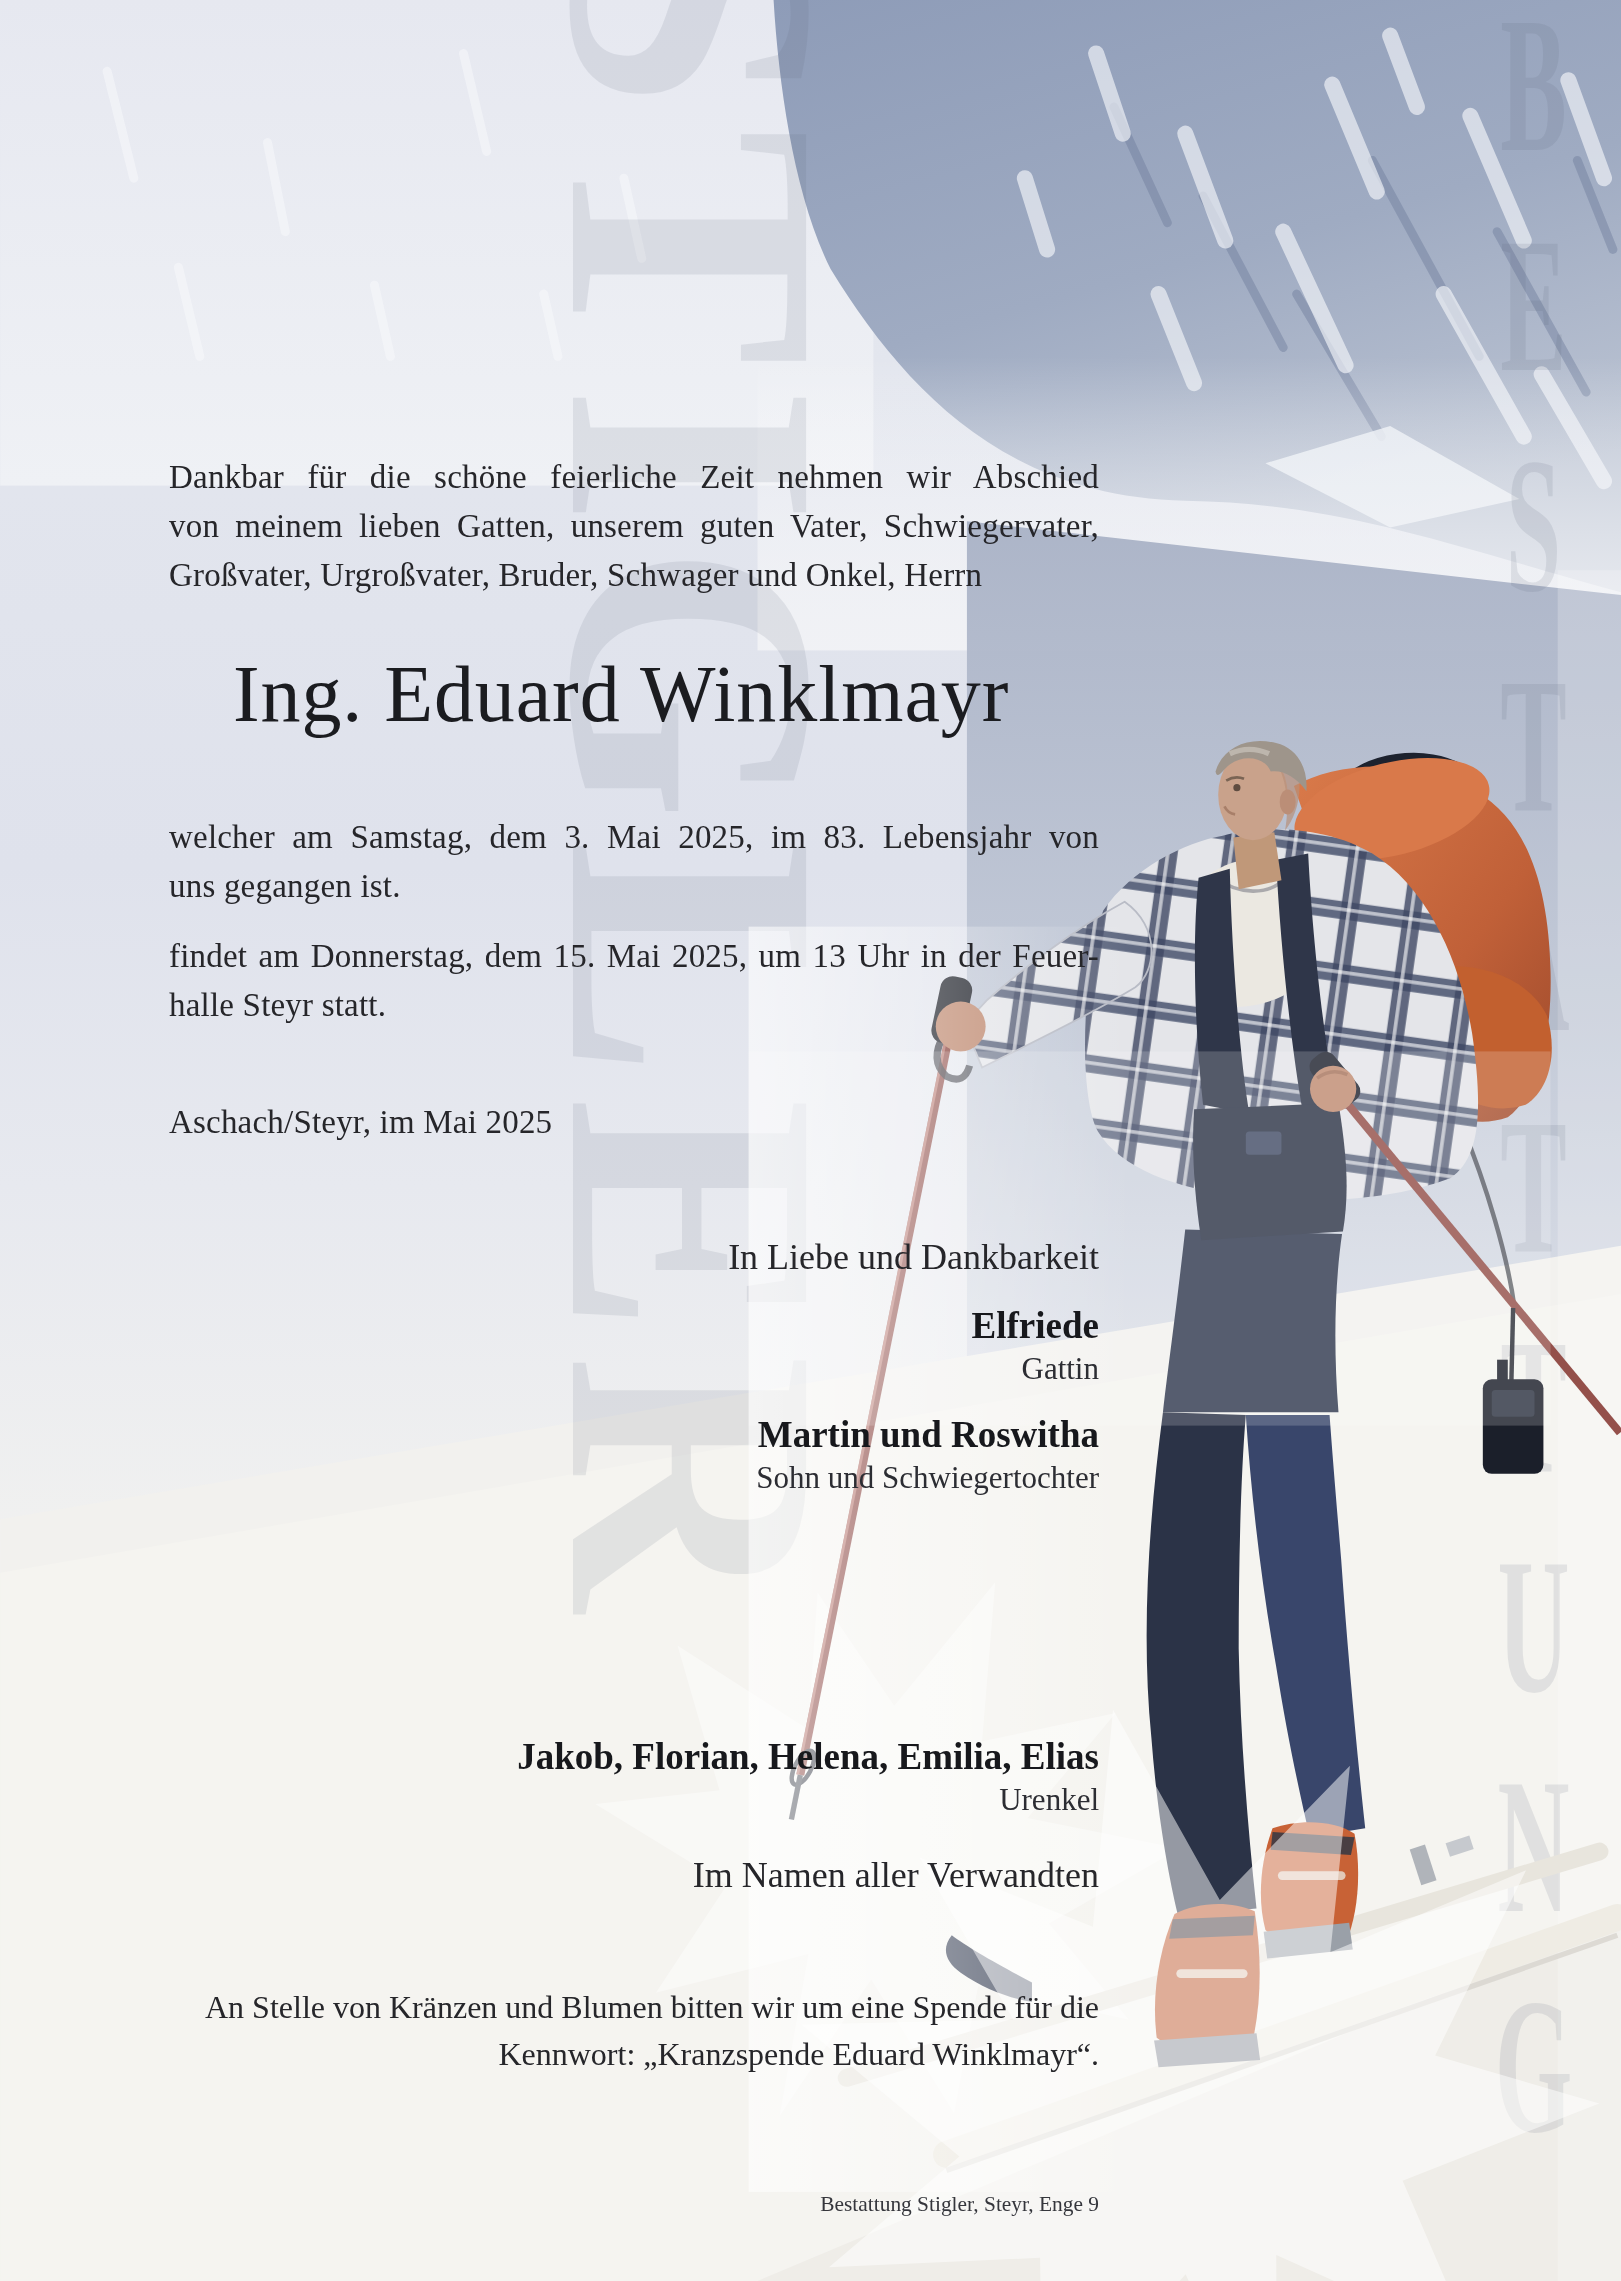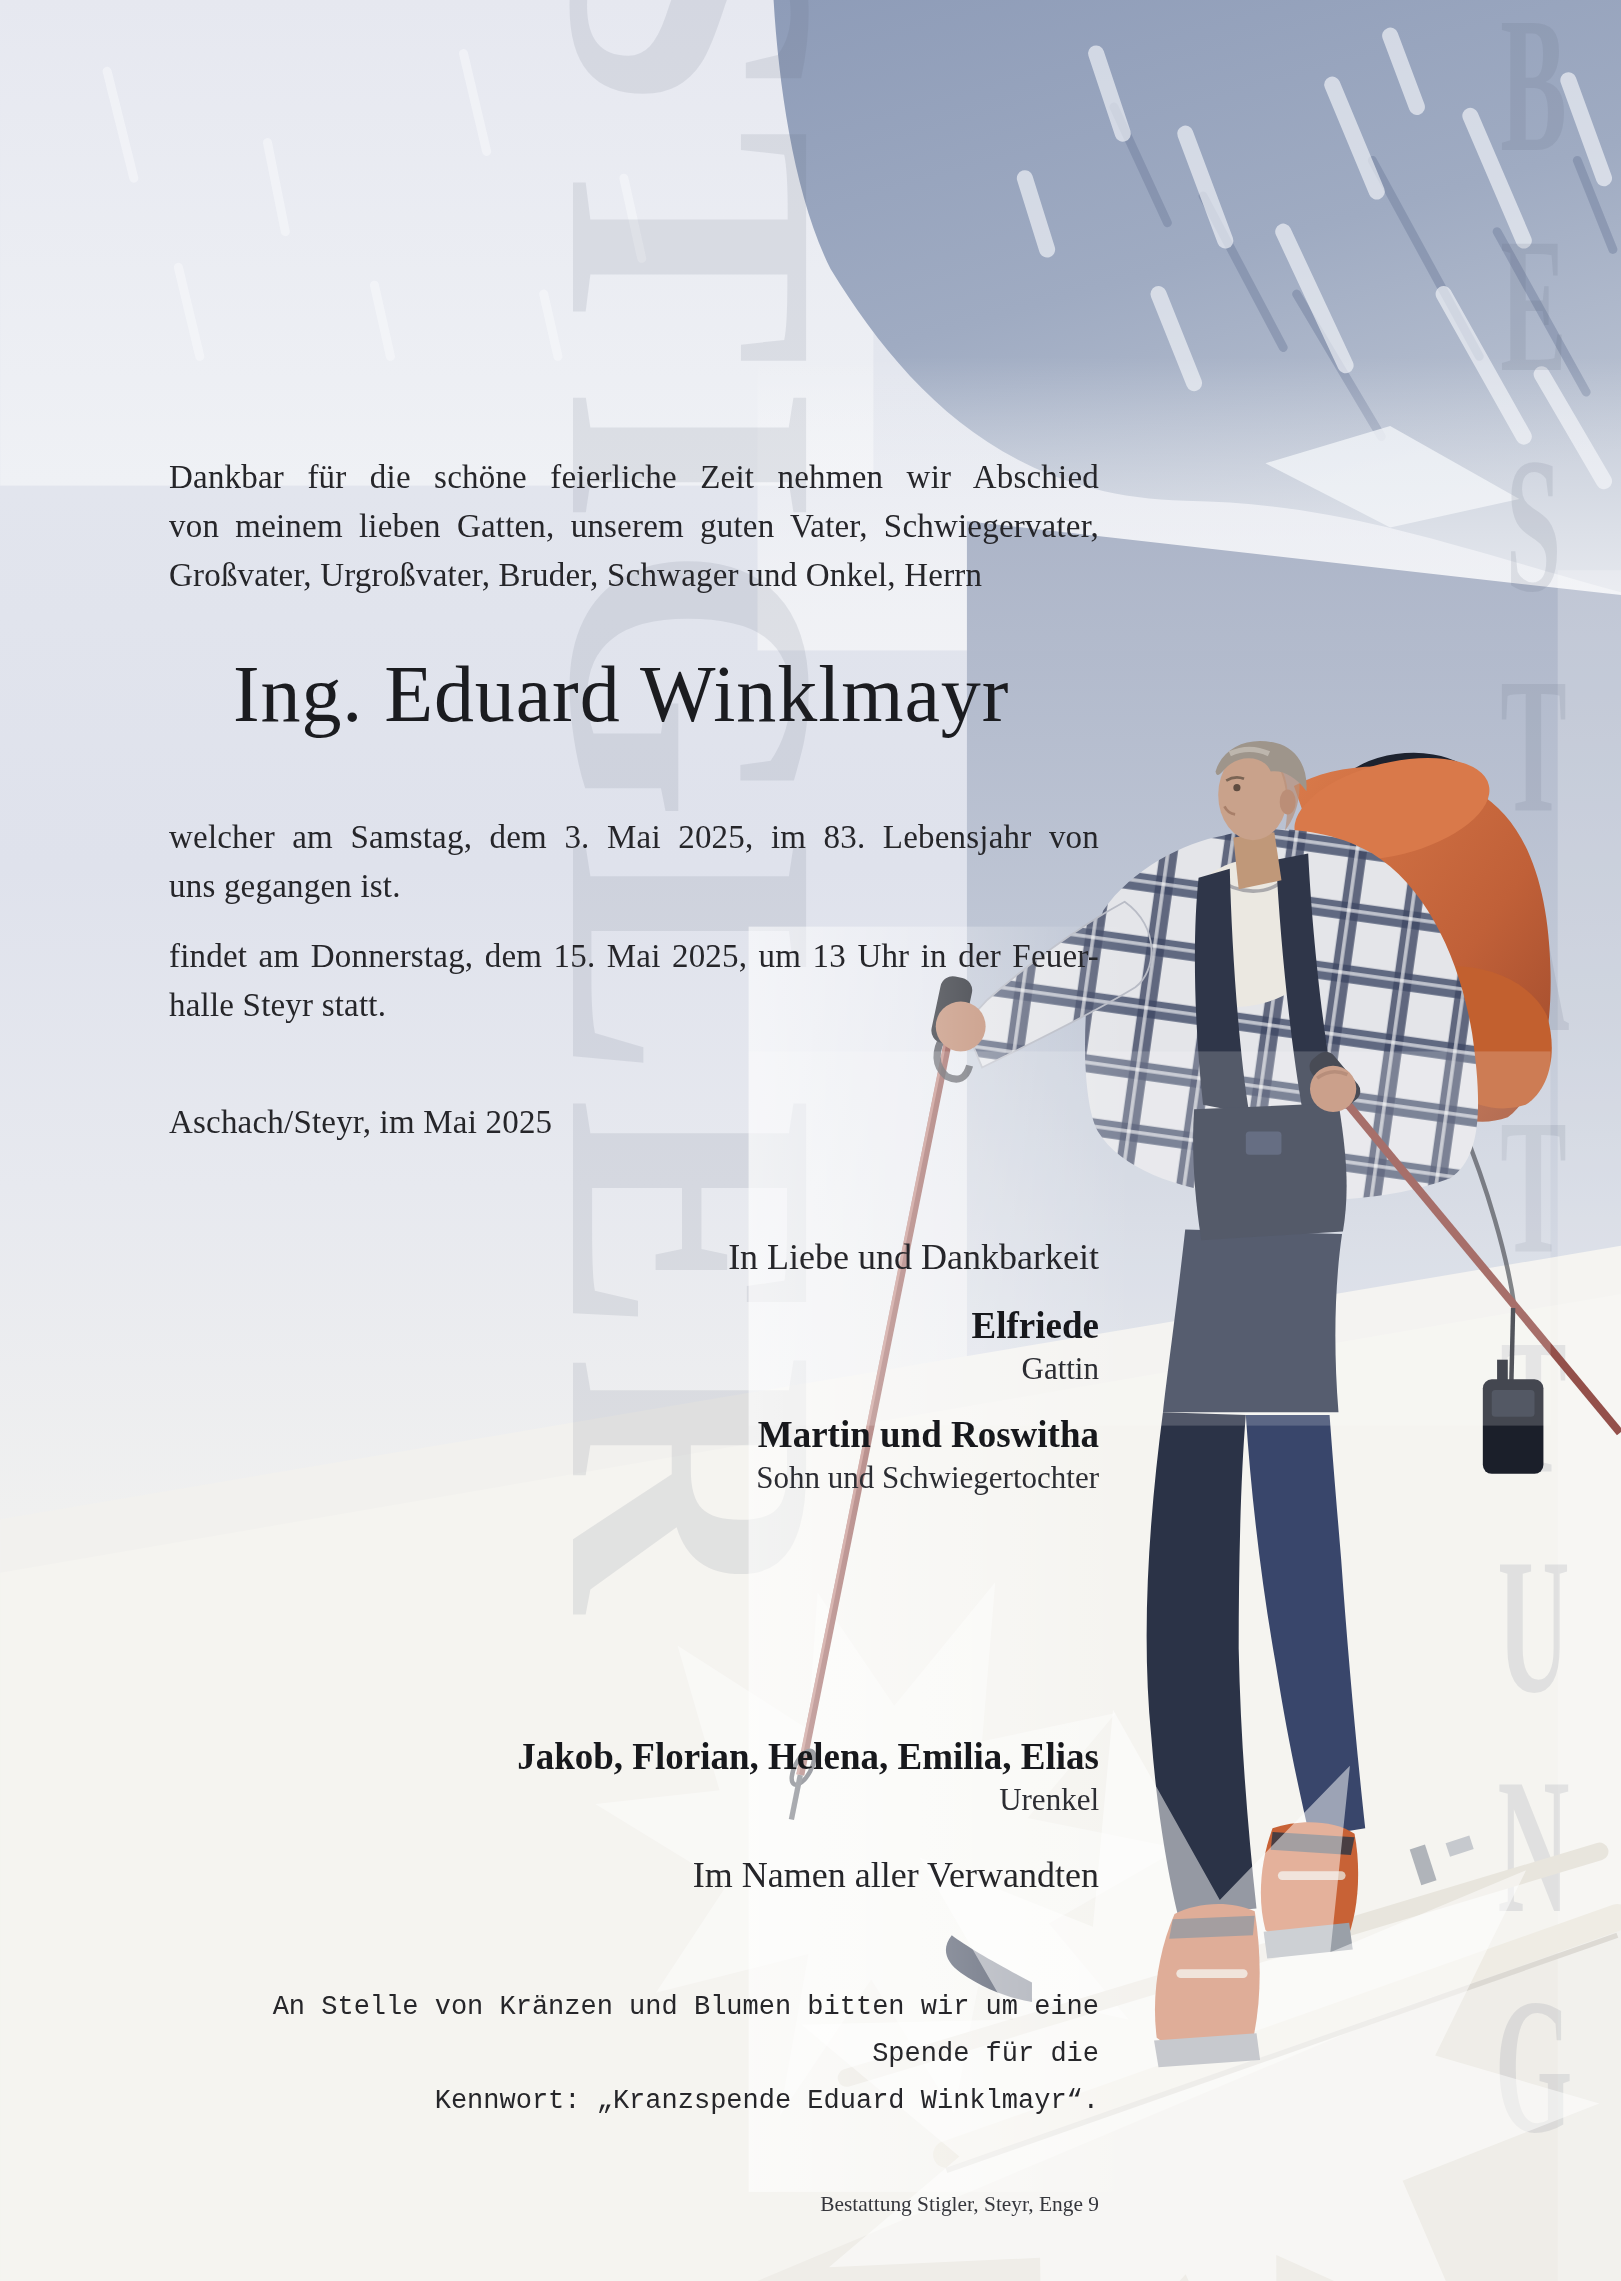--- a/index.html
+++ b/index.html
@@ -19,21 +19,21 @@
   .tblock{position:absolute;left:169px;width:930px;}
   .body-line{font-size:33px;line-height:49px;letter-spacing:0.2px;}
   .just{text-align:justify;text-align-last:justify;text-justify:inter-word;}
   .deceased{top:649px;padding-left:64px;font-size:80px;letter-spacing:0.9px;color:#1b1c20;}
   .center{text-align:right;}
   .closing-line{top:1236px;font-size:36px;}
   .mgroup .mname{font-size:37px;line-height:46px;font-weight:bold;color:#17181c;}
   .mgroup .mrel{font-size:31px;line-height:39px;color:#2c2d33;}
   #g1{top:1303px;} #g2{top:1412px;} #g3{top:1524px;} #g4{top:1734px;}
   .behalf-line{top:1854px;font-size:36px;}
-  .donation{top:1984px;font-size:27px;line-height:47px;font-family:Liberation Mono, monospace;}
+  .donation{top:1984px;font-size:32px;line-height:47px;}
   .footer-line{top:2192px;font-size:21.4px;color:#35363c;}
 </style>
 </head>
 <body>
 
 <div id="page">
 
   <svg class="layer" viewBox="0 0 1820 2560" aria-hidden="true">
     <defs>
       <linearGradient id="snowTL" x1="0" y1="0" x2="0" y2="1">

